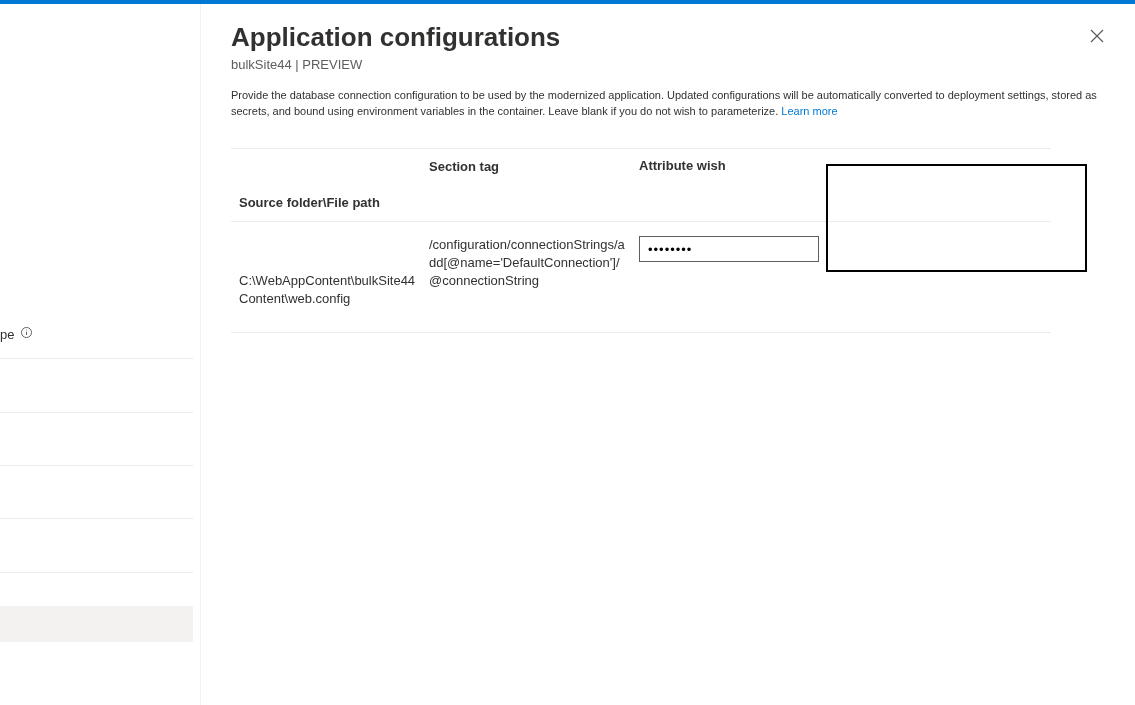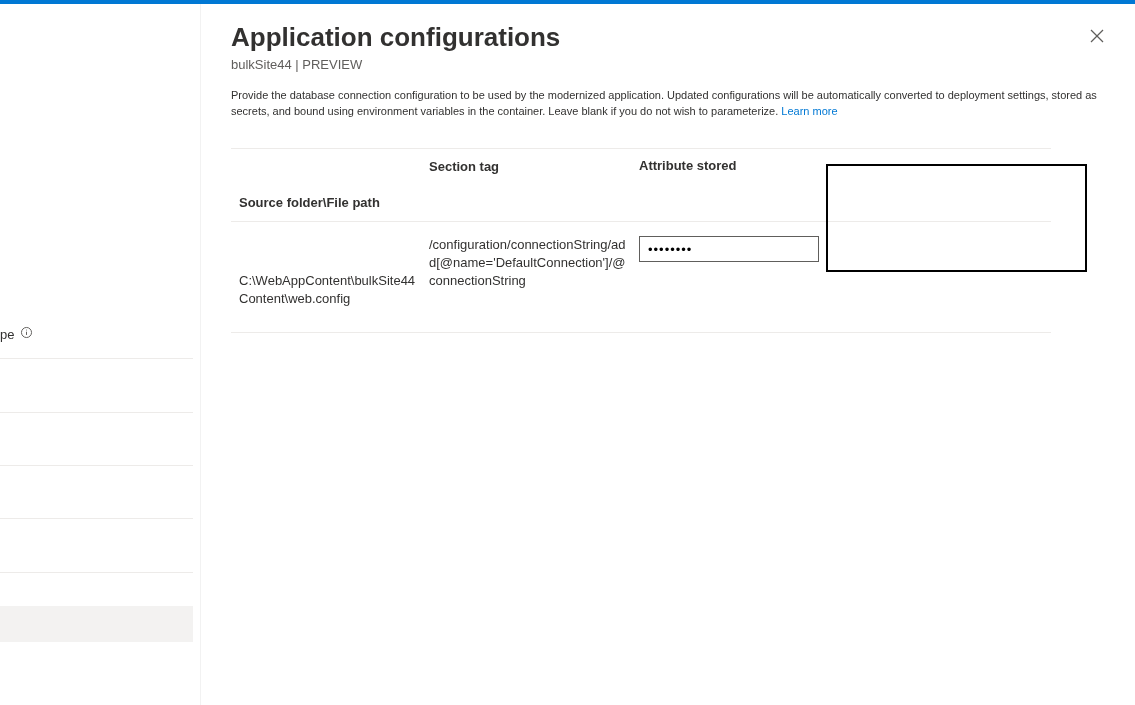--- a/index.html
+++ b/index.html
@@ -176,25 +176,25 @@
     <div class="panel-subtitle">bulkSite44 | PREVIEW</div>
 
     <p class="description">
       <span>Provide the database connection configuration to be used by the modernized application. Updated configurations will be automatically converted to deployment settings, stored as secrets, and bound using environment variables in the container. Leave blank if you do not wish to parameterize. </span><a class="learn-more">Learn more</a>
     </p>
 
     <div class="config-table">
       <div class="config-header">
         <div class="col-source">Source folder\File path</div>
         <div class="col-section">Section tag</div>
-        <div class="col-value">Attribute stored</div>
+        <div class="col-value">Attribute wish</div>
       </div>
       <div class="config-row">
         <div class="col-source">C:\WebAppContent\bulkSite44Content\web.config</div>
-        <div class="col-section">/configuration/connectionString/add[@name='DefaultConnection']/@connectionString</div>
+        <div class="col-section">/configuration/connectionStrings/add[@name='DefaultConnection']/@connectionString</div>
         <div class="col-value">
           <input type="password" class="value-input" value="••••••••" style="">
         </div>
       </div>
     </div>
 
     <div class="highlight-box" style="top:160px; left:625px; width:261px; height:108px"></div>
   </div>
 </div>
 

